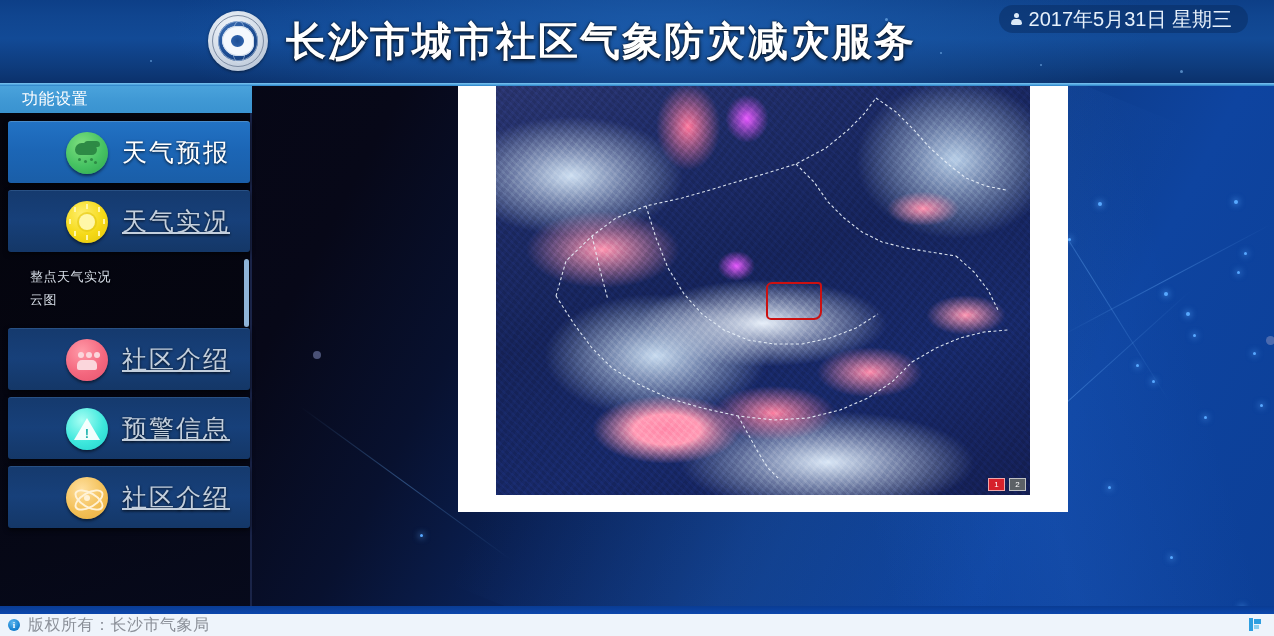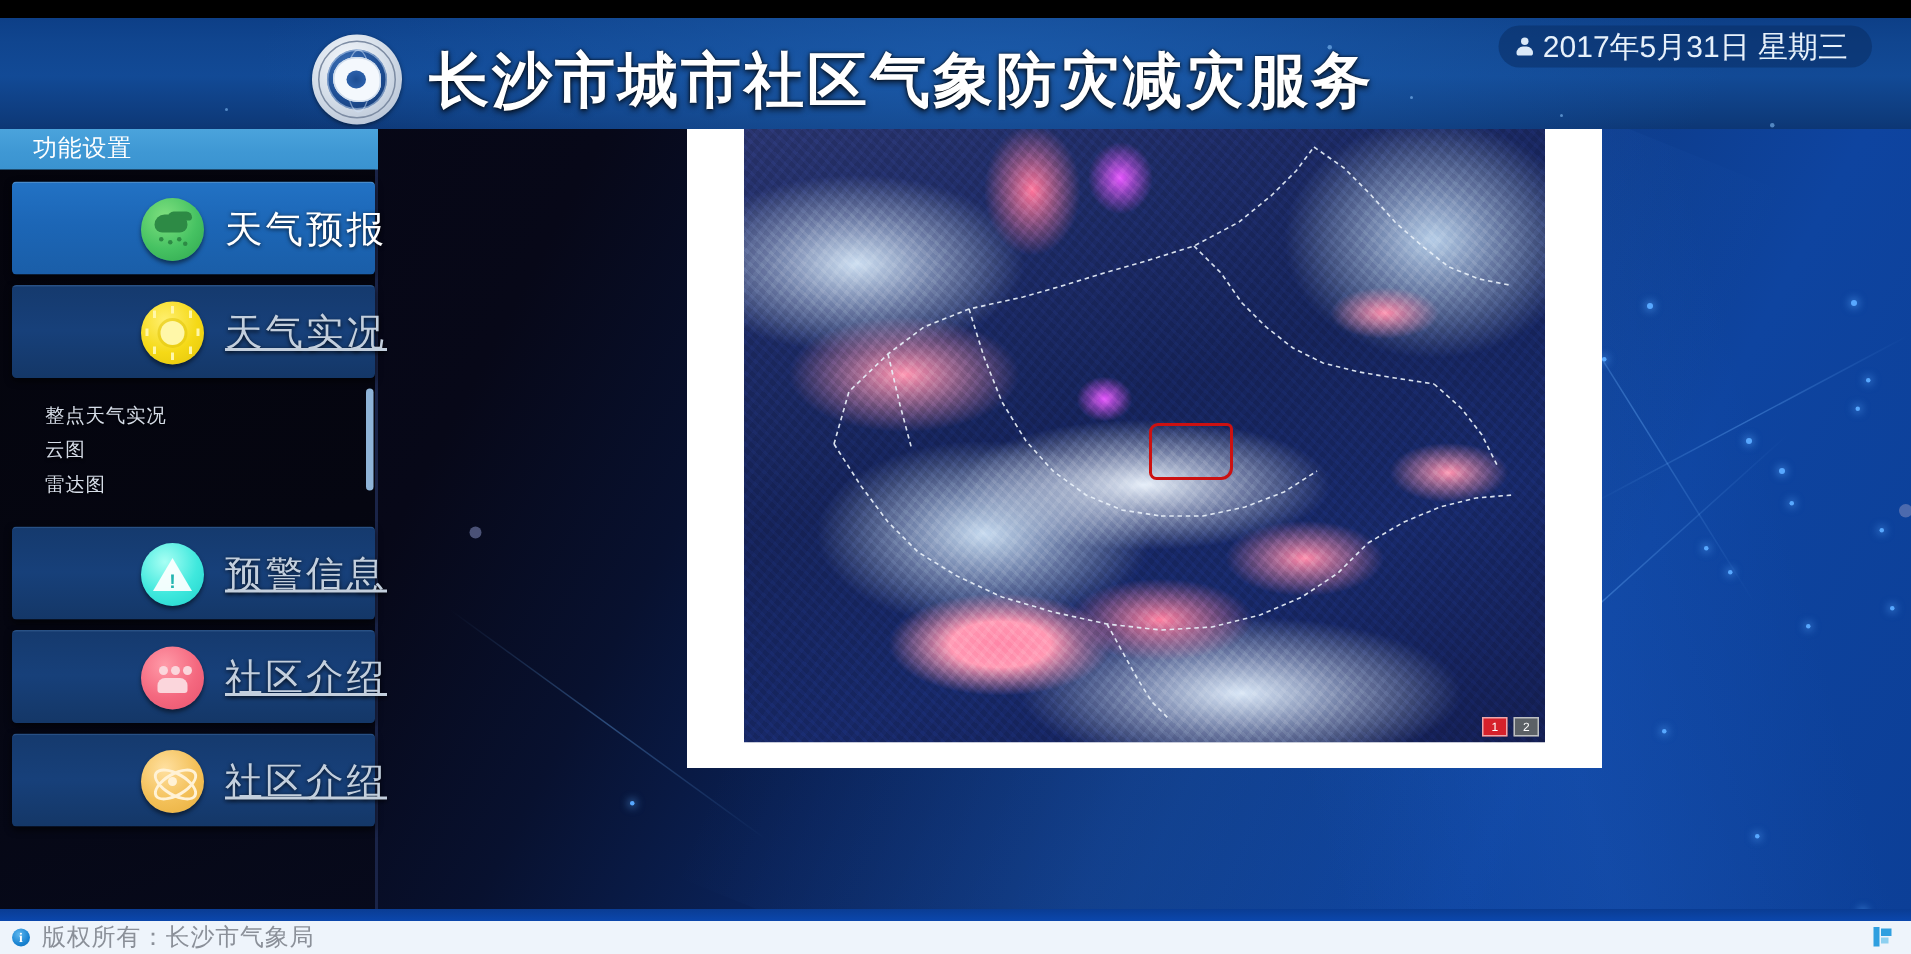--- a/index.html
+++ b/index.html
@@ -7,21 +7,21 @@
   html, body {
     width: 1274px; height: 636px;
     overflow: hidden;
     font-family: "Liberation Sans", "DejaVu Sans", sans-serif;
     background: #000;
   }
   #app { position: relative; width: 1274px; height: 636px; overflow: hidden; }
 
   
   .header {
-    position: absolute; left: 0; top: 12px; width: 1274px; height: 86px;
+    position: absolute; left: 0; top: 0; width: 1274px; height: 86px;
     background:
       radial-gradient(ellipse 700px 200px at 52% 35%, rgba(30,95,175,.75) 0%, rgba(17,62,131,0) 70%),
       linear-gradient(180deg, #0d3f87 0%, #10458f 18%, #124a96 45%, #0e3b7c 78%, #0a2f68 100%);
     overflow: hidden;
   }
   .header::after {
     content: ""; position: absolute; left: 0; bottom: 0; width: 100%; height: 3px;
     background: linear-gradient(180deg, #7fc4ef 0%, #4ea5df 55%, #2b7fc4 100%);
   }
   .hdr-spark {
@@ -134,21 +134,20 @@
 
   .nav {
     position: absolute; left: 8px; top: 121px; width: 242px;
   }
   .nav-item {
     position: relative; width: 242px; height: 62px; margin-bottom: 7px;
     border-radius: 3px;
     display: flex; align-items: center;
     box-shadow: 0 2px 5px rgba(0,0,0,.65);
     cursor: pointer;
-    padding-left: 28px;
   }
   .nav-item.active {
     background: linear-gradient(180deg, #2272c4 0%, #1c66b6 45%, #1a5ea8 100%);
     border-top: 1px solid rgba(130,195,245,.45);
   }
   .nav-item.normal {
     background: linear-gradient(180deg, #153a6e 0%, #17407a 48%, #143767 100%);
     border-top: 1px solid rgba(90,140,200,.3);
   }
   .nav-item .ic {
@@ -411,34 +410,31 @@
       <span class="lbl">天气实况</span>
     </div>
 
     <div class="submenu">
       <div class="submenu-item">
         <span>整点天气实况</span>
       </div>
       <div class="submenu-item">
         <span>云图</span>
       </div>
-      <div class="submenu-item">
-        <span>雷达图</span>
-      </div>
       <div class="sub-scroll"></div>
+    </div>
+
+    <div class="nav-item normal">
+      <span class="ic ic-comm"></span>
+      <span class="lbl">社区介绍</span>
     </div>
 
     <div class="nav-item normal">
       <span class="ic ic-warn"></span>
       <span class="lbl">预警信息</span>
-    </div>
-
-    <div class="nav-item normal">
-      <span class="ic ic-comm"></span>
-      <span class="lbl">社区介绍</span>
     </div>
 
     <div class="nav-item normal">
       <span class="ic ic-sci">
           <span class="core"></span>
         </span>
       <span class="lbl">社区介绍</span>
     </div>
   </div>
 

